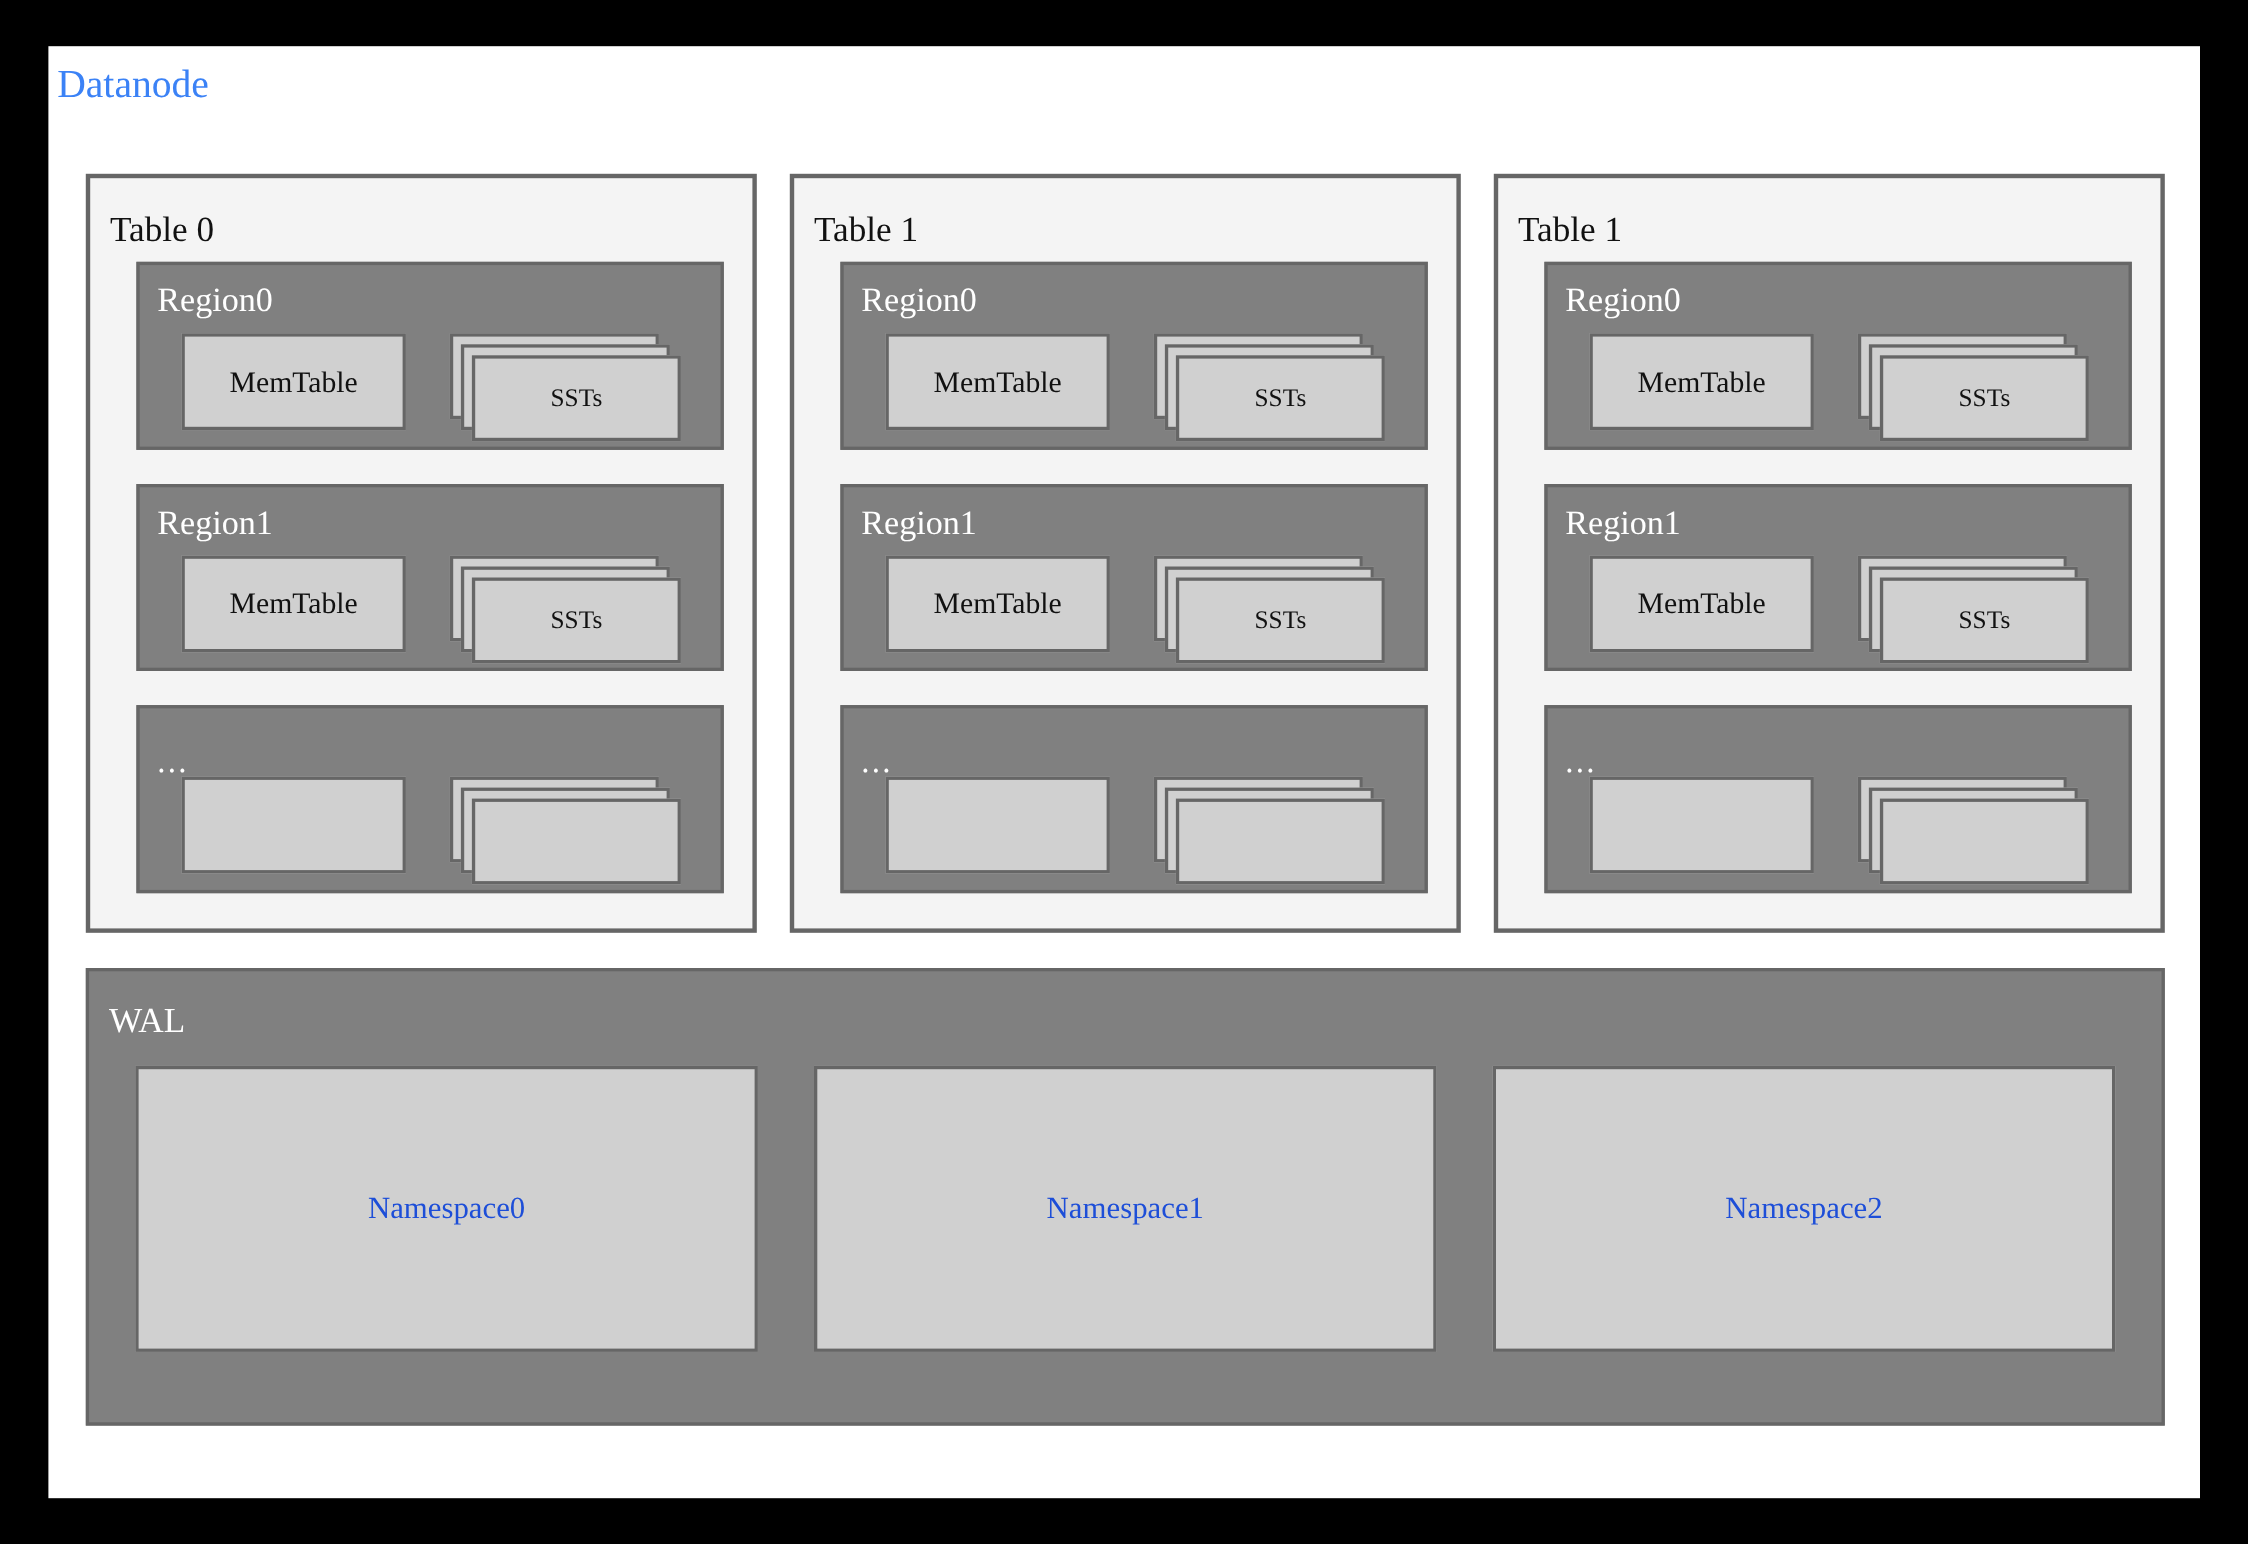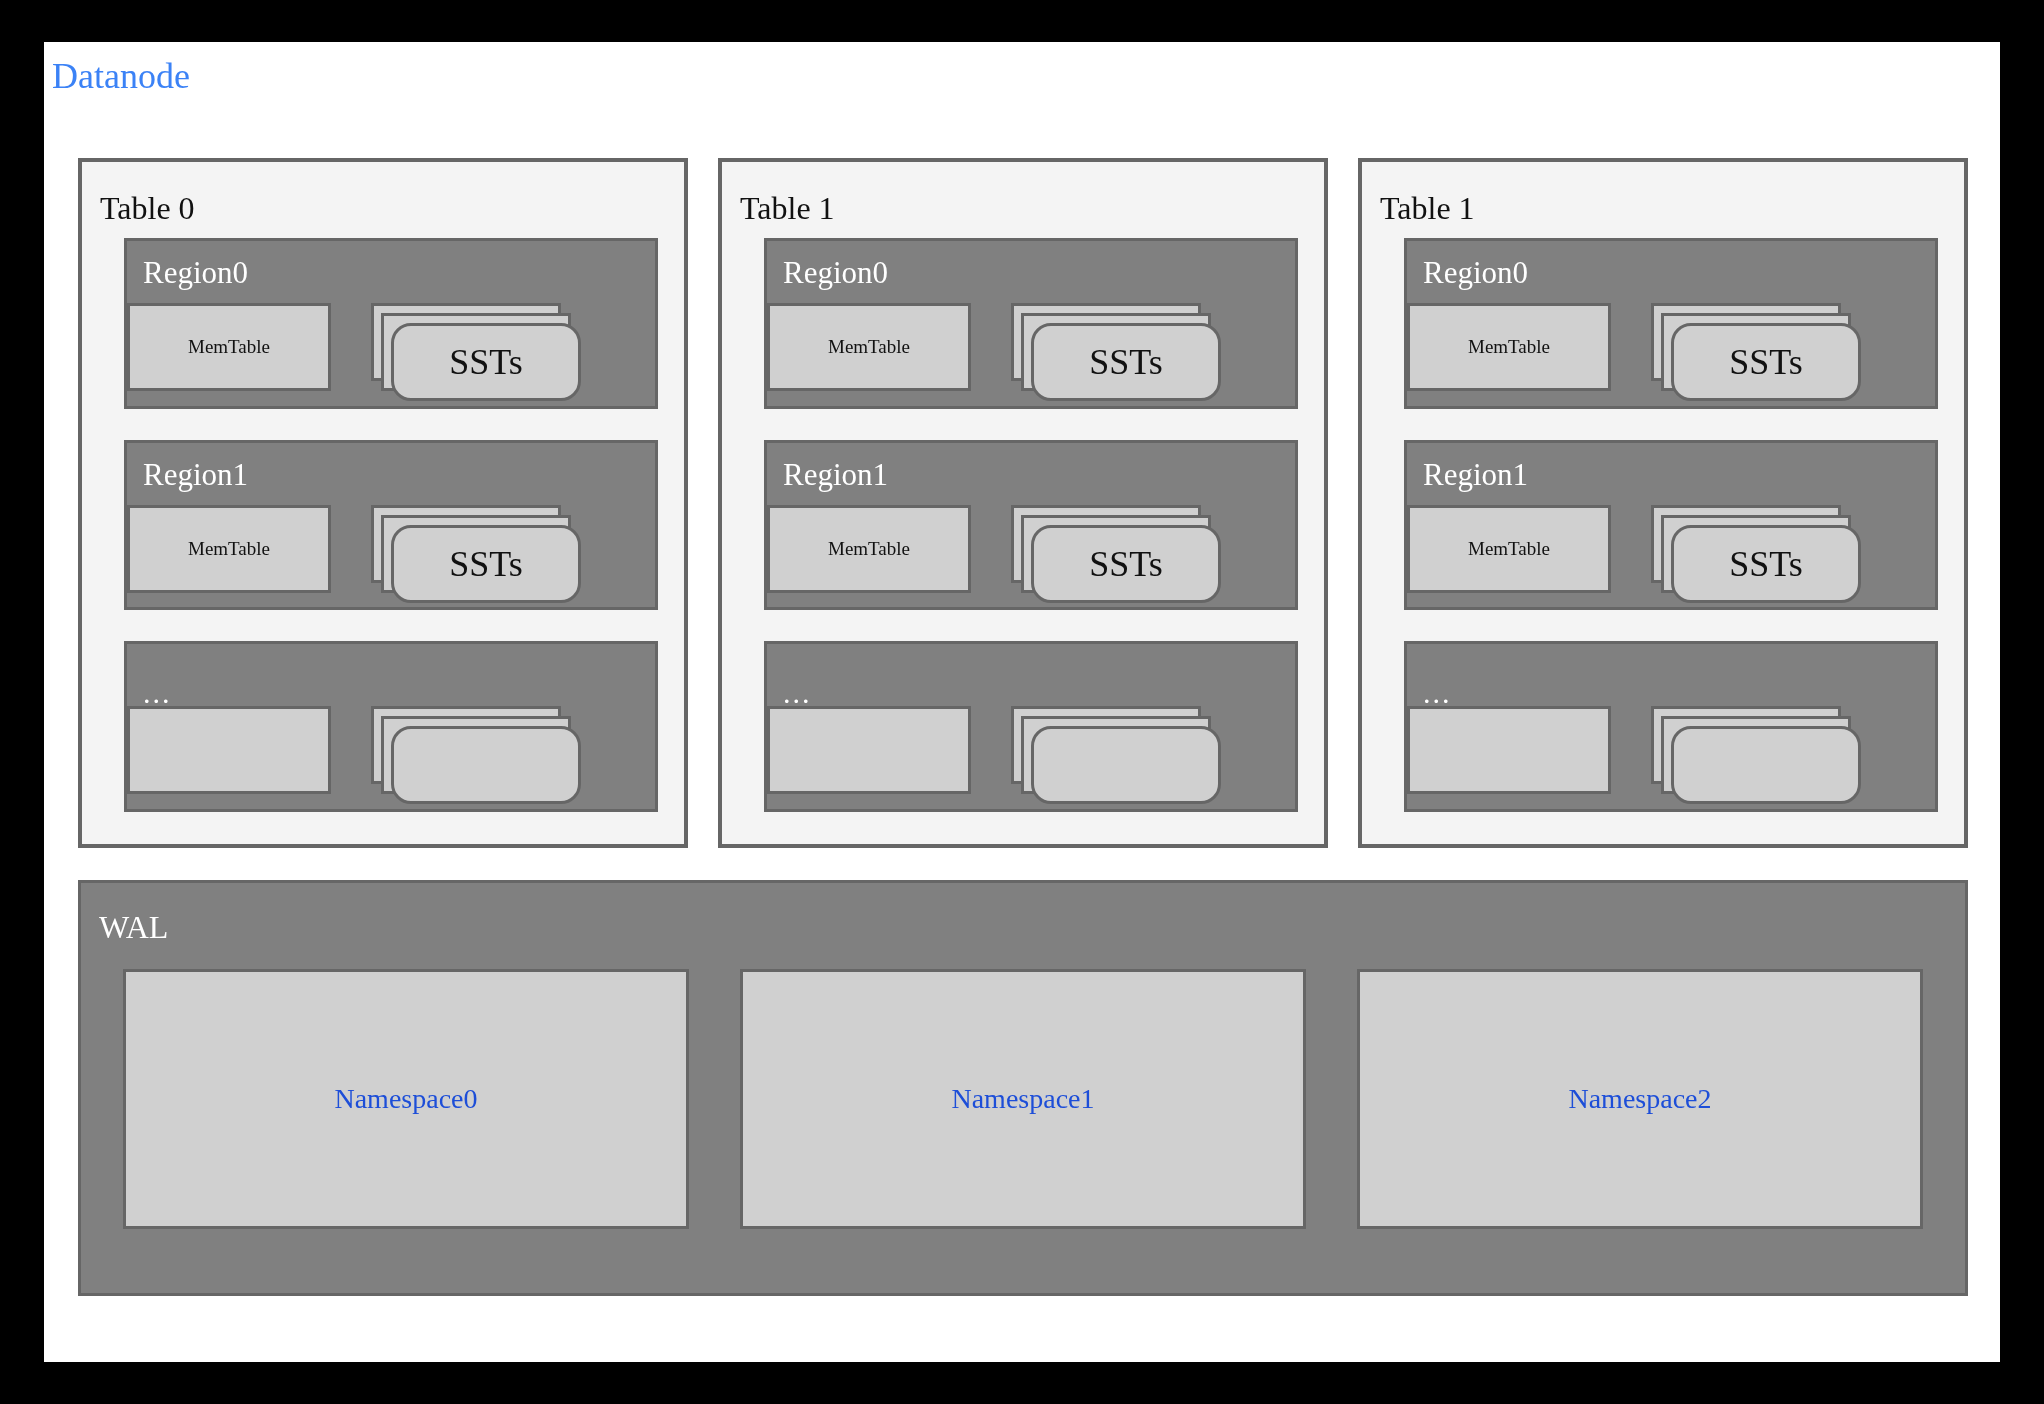--- a/index.html
+++ b/index.html
@@ -108,29 +108,30 @@
     right: 0;
     top: 62px;
     height: 120px;
     display: flex;
     align-items: flex-start;
   }
 
   
   .memtable {
     position: relative;
+    margin-left: 38px;
     width: 204px;
     height: 88px;
     background: #d0d0d0;
     border: 3px solid #666666;
     box-sizing: border-box;
     display: flex;
     align-items: center;
     justify-content: center;
-    font-size: 19px;
+    font-size: 27px;
     color: #111111;
     white-space: nowrap;
   }
 
   
   .sst-stack {
     position: relative;
     margin-left: 40px;
     width: 220px;
     height: 108px;
@@ -143,24 +144,23 @@
     border: 3px solid #666666;
     box-sizing: border-box;
   }
   .sst-sheet.s1 { left: 0px;  top: 0px;  }
   .sst-sheet.s2 { left: 10px; top: 10px; }
   .sst-sheet.s3 {
     left: 20px; top: 20px;
     display: flex;
     align-items: center;
     justify-content: center;
-    font-size: 36px;
+    font-size: 23px;
     color: #111111;
     white-space: nowrap;
-    border-radius: 20px;
   }
 
   
   .wal {
     position: absolute;
     left: 34px;
     top: 838px;
     width: 1890px;
     height: 416px;
     background: #808080;

